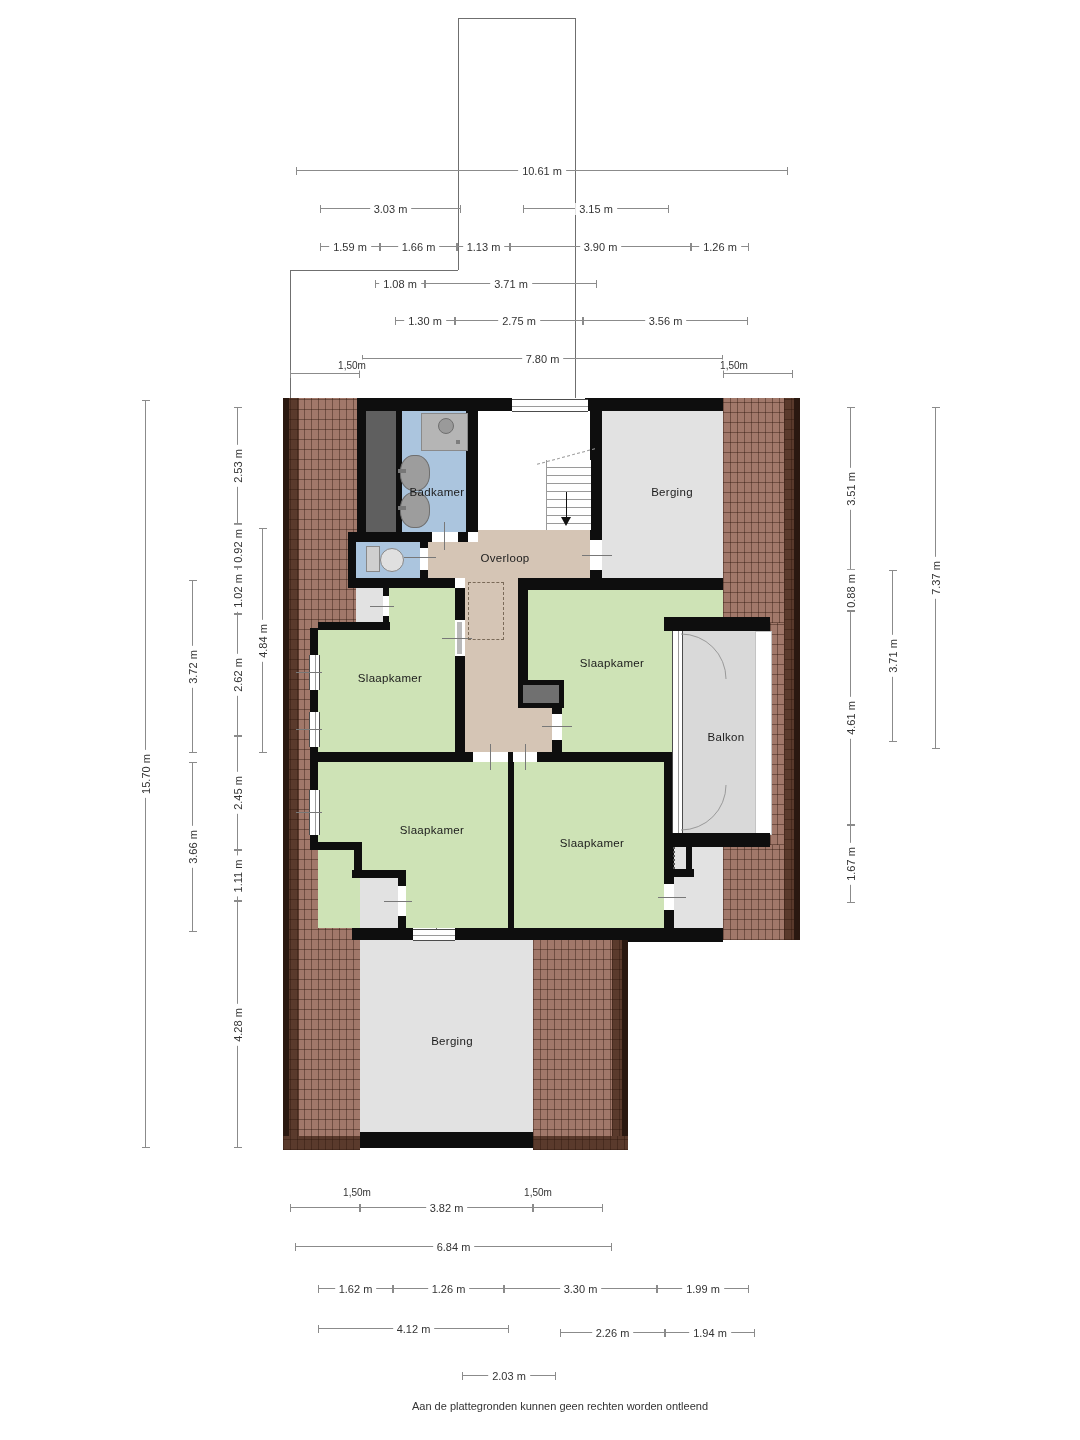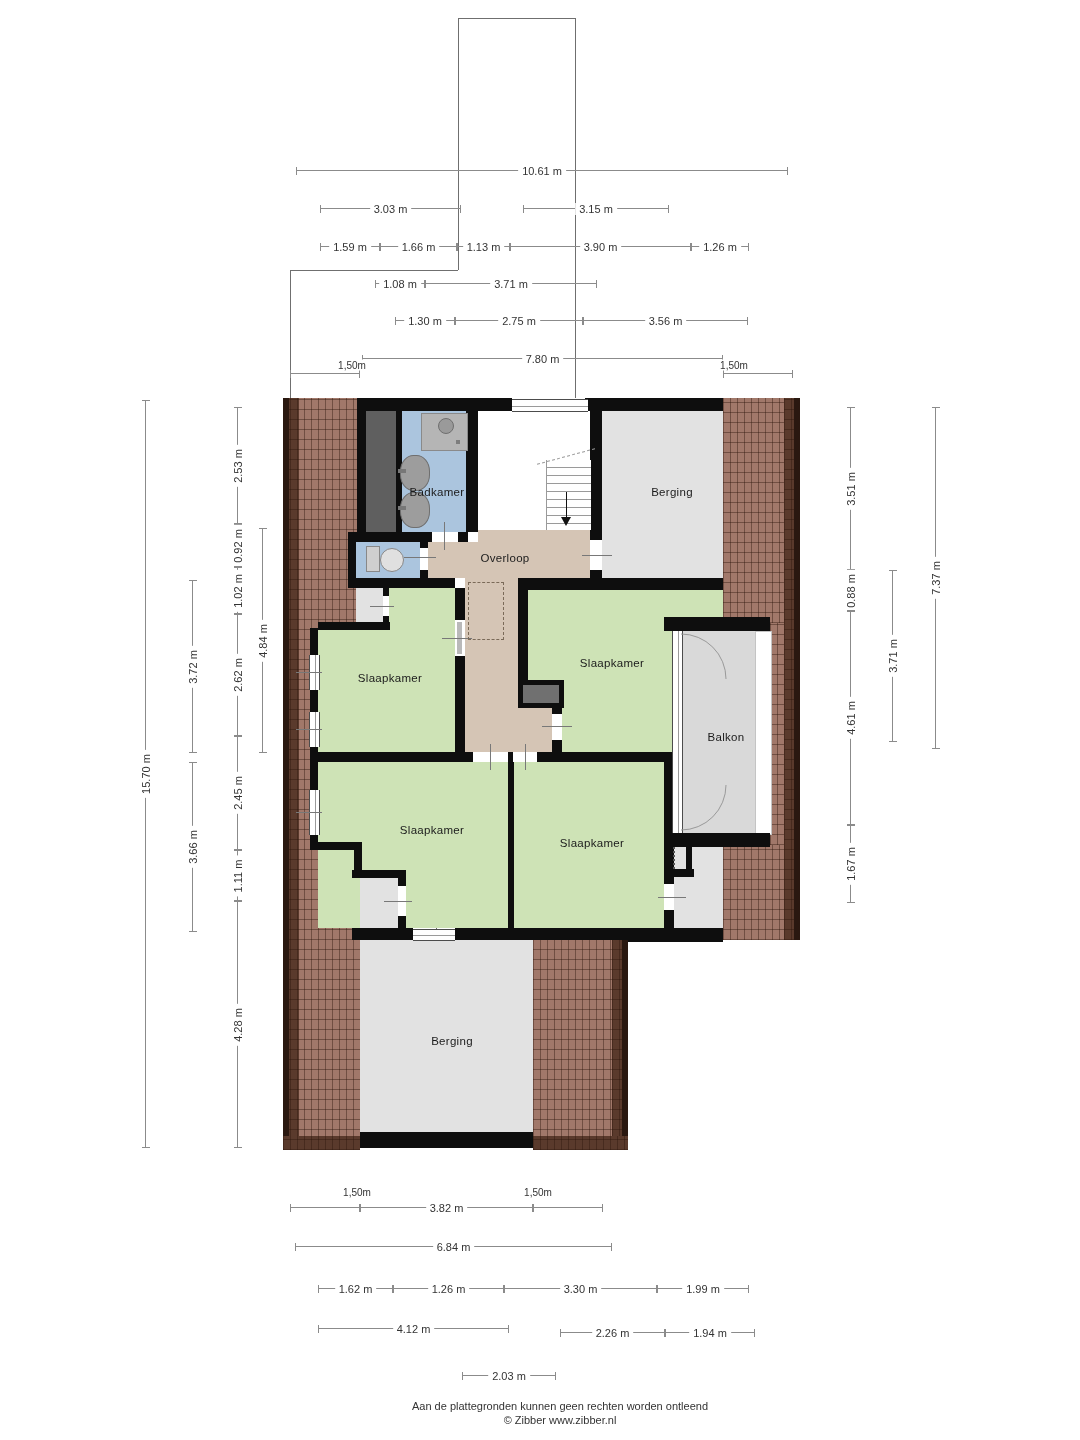--- a/index.html
+++ b/index.html
@@ -341,15 +341,14 @@
       <span class="lbl">2.26 m</span>
     </div>
   <div class="hdim" style="left:665px;top:1332px;width:90px">
       <span class="lbl">1.94 m</span>
     </div>
   <div class="hdim" style="left:462px;top:1375px;width:94px">
       <span class="lbl">2.03 m</span>
     </div>
 
   <div class="footer" style="top:1399px">Aan de plattegronden kunnen geen rechten worden ontleend</div>
-  <div class="footer" style="top:1413px">© Zibber www.zibber.nl</div>
 
 </div>
 
 </body></html>

